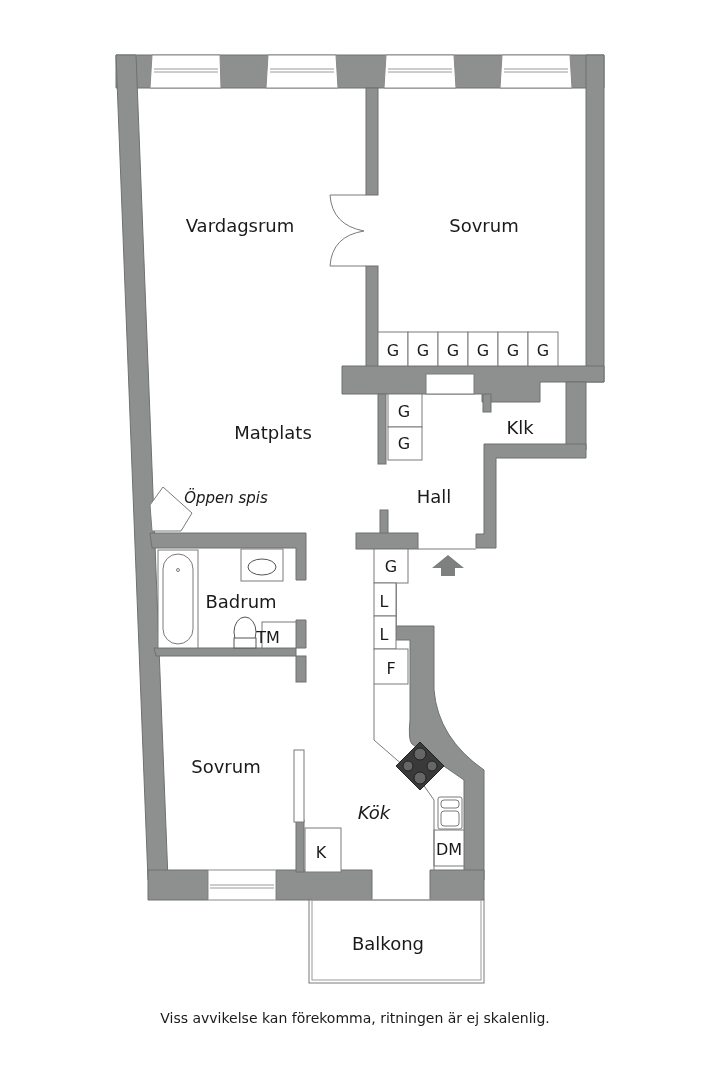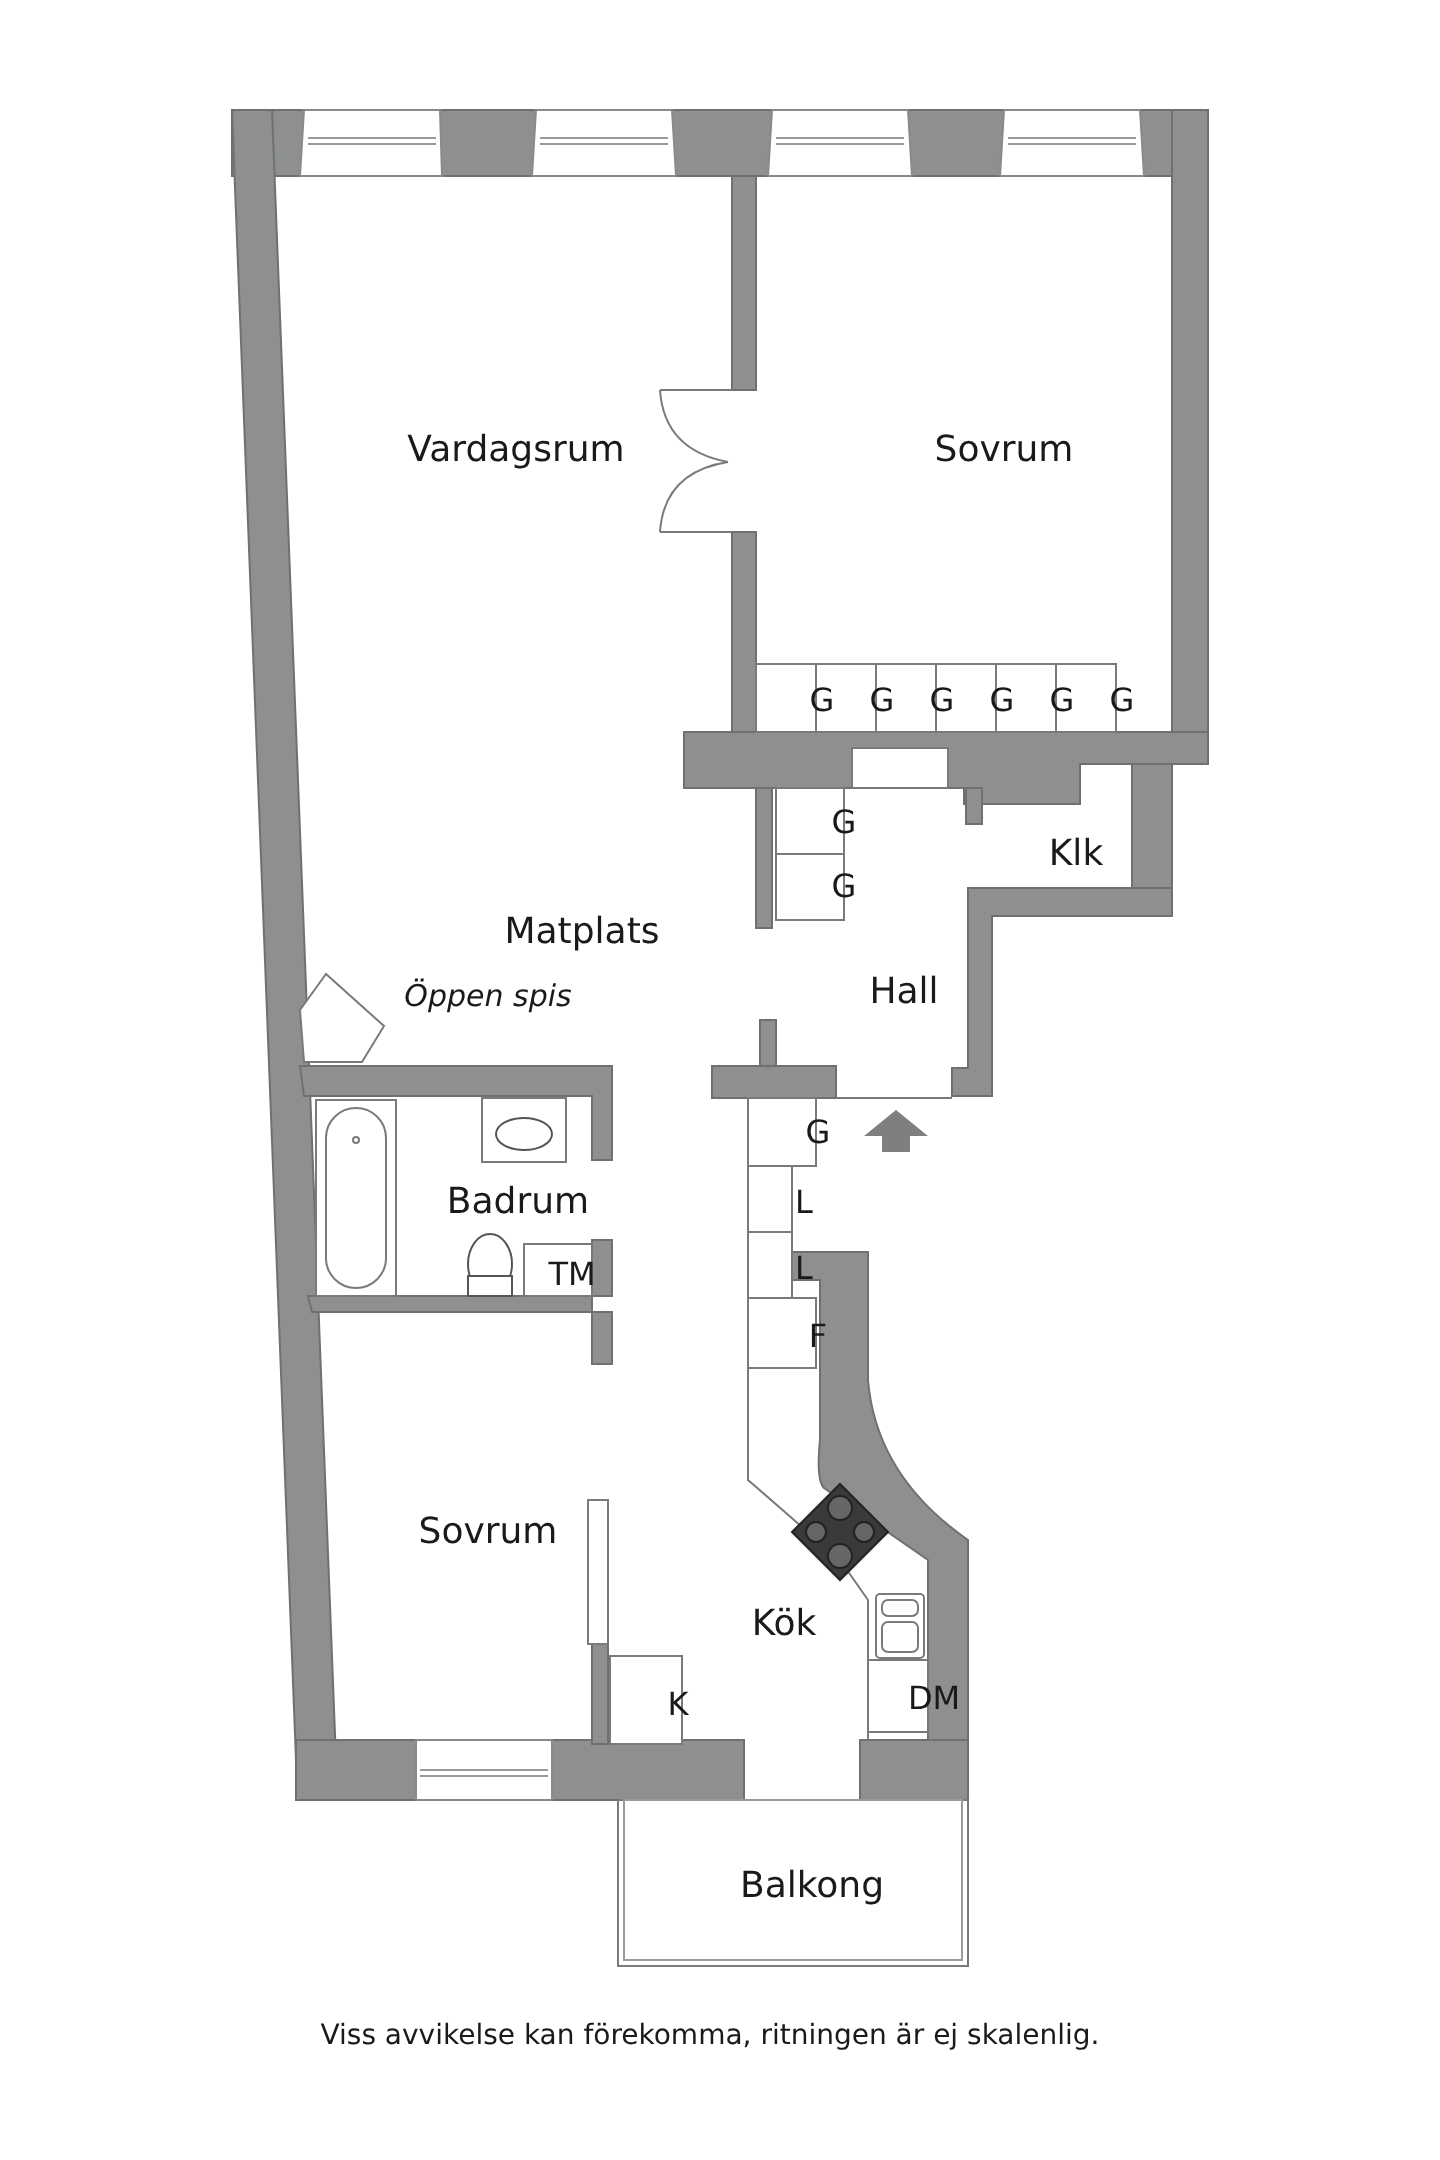--- a/index.html
+++ b/index.html
@@ -1,18 +1,18 @@
 <!DOCTYPE html>
 <html><head>
 <meta charset="utf-8">
 <style>
   html, body { margin:0; padding:0; background:#ffffff; }
   body { width:720px; height:1080px; position:relative; overflow:hidden; font-family:"DejaVu Sans", sans-serif; }
   #plan { position:absolute; left:0; top:0; width:720px; height:1080px; }
-  .label { position:absolute; color:#1a1a1a; font-family:"DejaVu Sans", sans-serif; white-space:nowrap; transform:translate(-50%,-50%);margin-left:18px; }
+  .label { position:absolute; color:#1a1a1a; font-family:"DejaVu Sans", sans-serif; white-space:nowrap; transform:translate(-50%,-50%); }
   .room { font-size:18px; }
   .small { font-size:15px; }
   .cab { font-size:16px; }
   #disclaimer { position:absolute; left:0; width:710px; top:1010px; text-align:center; font-size:14px; color:#1a1a1a; }
 </style>
 </head>
 <body>
 
 <svg id="plan" viewBox="0 0 720 1080" xmlns="http://www.w3.org/2000/svg">
   <g fill="#8e9090" stroke="#6f7171" stroke-width="1">
@@ -131,27 +131,27 @@
   <rect x="294" y="750" width="10" height="72" fill="#ffffff" stroke="#7a7a7a"></rect>
 
   <rect x="309" y="900" width="175" height="83" fill="#ffffff" stroke="#7a7a7a"></rect>
   <rect x="312" y="900" width="169" height="80" fill="none" stroke="#9a9a9a"></rect>
 
   <polygon points="448,555 464,568 455,568 455,576 441,576 441,568 432,568" fill="#7e8080"></polygon>
 </svg>
 
 <span class="label room" style="left:240px;top:225px;">Vardagsrum</span>
 <span class="label room" style="left:484px;top:225px;">Sovrum</span>
-<span class="label room" style="left:273px;top:466px;">Matplats</span>
+<span class="label room" style="left:273px;top:432px;">Matplats</span>
 <span class="label small" style="left:226px;top:498px;font-style:italic;">Öppen spis</span>
 <span class="label room" style="left:434px;top:496px;">Hall</span>
 <span class="label room" style="left:520px;top:427px;">Klk</span>
 <span class="label room" style="left:241px;top:601px;">Badrum</span>
 <span class="label room" style="left:226px;top:766px;">Sovrum</span>
-<span class="label room" style="left:374px;top:812px;">Kök</span>
+<span class="label room" style="left:374px;top:812px;font-style:italic;">Kök</span>
 <span class="label room" style="left:388px;top:943px;">Balkong</span>
 
 <span class="label cab" style="left:393px;top:350px;">G</span>
 <span class="label cab" style="left:423px;top:350px;">G</span>
 <span class="label cab" style="left:453px;top:350px;">G</span>
 <span class="label cab" style="left:483px;top:350px;">G</span>
 <span class="label cab" style="left:513px;top:350px;">G</span>
 <span class="label cab" style="left:543px;top:350px;">G</span>
 <span class="label cab" style="left:404px;top:411px;">G</span>
 <span class="label cab" style="left:404px;top:443px;">G</span>

